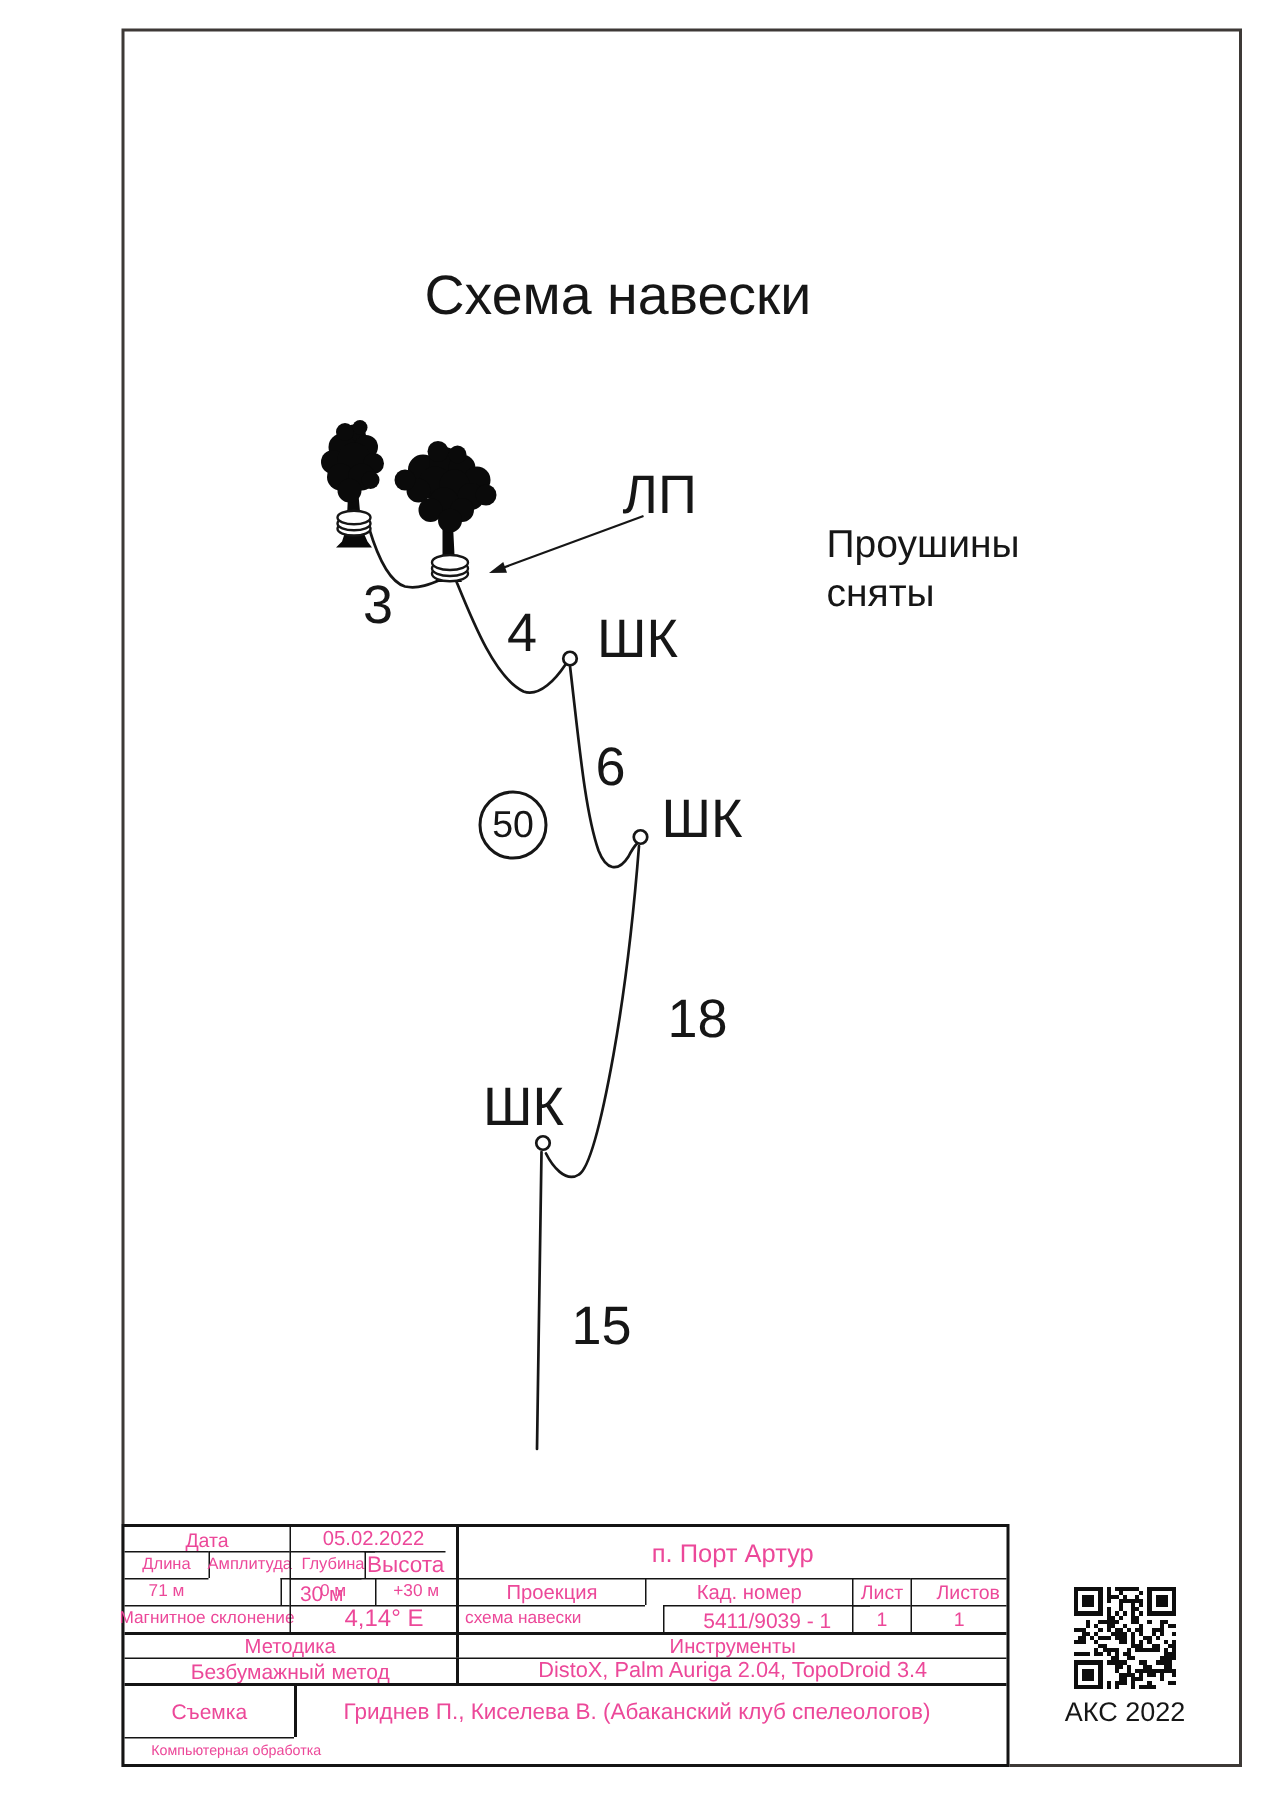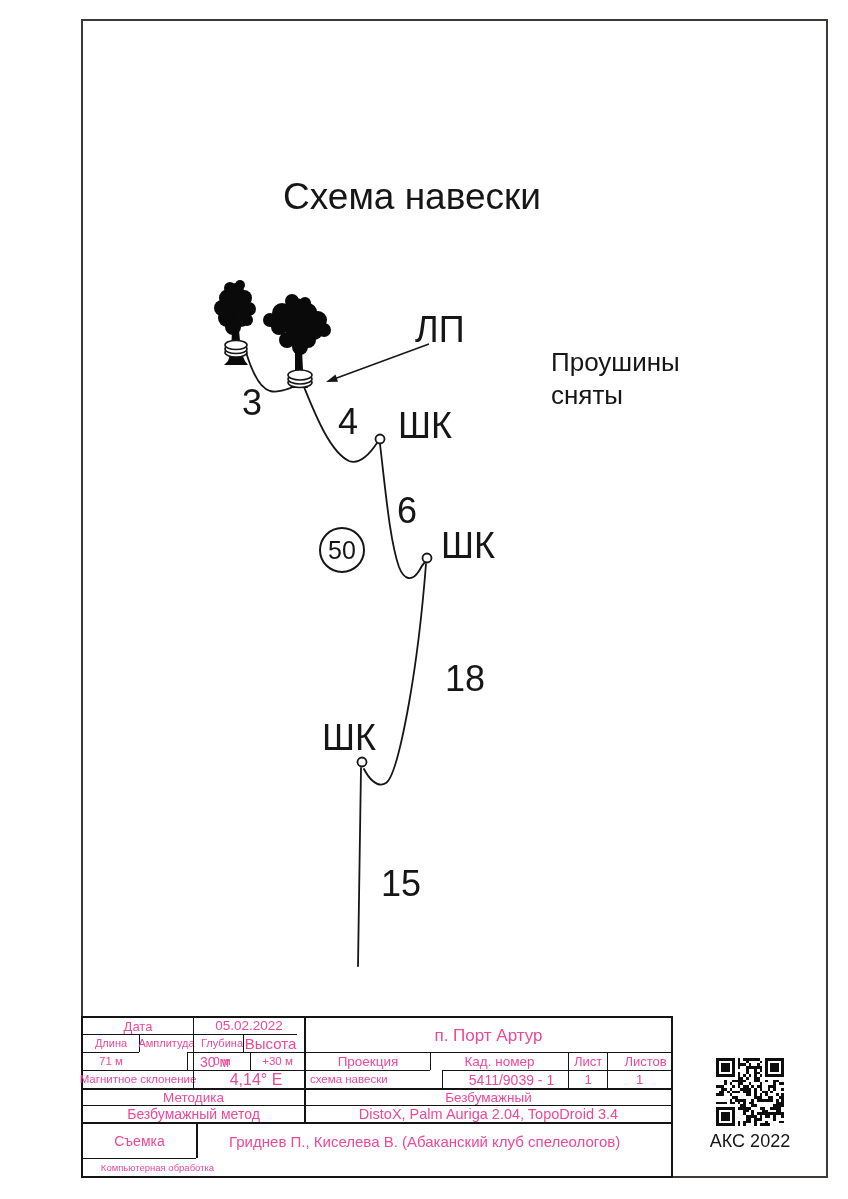--- a/index.html
+++ b/index.html
@@ -163,21 +163,21 @@
     <div class="cell bl2 bt" style="left:221px;top:34px;width:126px;height:18px;font-size:13.5px;">Проекция</div>
     <div class="cell bl bt" style="left:347px;top:34px;width:138px;height:18px;font-size:13.5px;">Кад. номер</div>
     <div class="cell bl bt" style="left:485px;top:34px;width:39px;height:18px;font-size:13px;">Лист</div>
     <div class="cell bl bt" style="left:524px;top:34px;width:64px;height:18px;font-size:13px;padding-left:12px;">Листов</div>
 
     <div class="cell bl2 bt la" style="left:221px;top:52px;width:126px;height:18px;font-size:11.5px;padding-left:4px;">схема навески</div>
     <div class="cell bl bt" style="left:348px;top:52px;width:138px;height:18px;font-size:14px;margin-left:11px;">5411/9039 - 1</div>
     <div class="cell bl bt" style="left:485px;top:52px;width:39px;height:18px;font-size:13px;">1</div>
     <div class="cell bl bt" style="left:524px;top:52px;width:64px;height:18px;font-size:13px;">1</div>
 
-    <div class="cell bl2 bt2" style="left:221px;top:70px;width:367px;height:17px;font-size:13.5px;">Безбумажный</div>
+    <div class="cell bl2 bt2" style="left:221px;top:70px;width:367px;height:17px;font-size:13.5px;">Инструменты</div>
     <div class="cell bl2 bt" style="left:221px;top:87px;width:367px;height:17px;font-size:14.5px;">DistoX, Palm Auriga 2.04, TopoDroid 3.4</div>
 
     <div class="cell bt2" style="left:0;top:104px;width:113px;height:36px;font-size:14px;">Съемка</div>
     <div class="cell bl2 bt2 la" style="left:113px;top:104px;width:475px;height:36px;font-size:15px;padding-left:31px;">Гриднев П., Киселева В.  (Абаканский клуб спелеологов)</div>
 
     <div class="cell bt" style="left:0;top:140px;width:113px;height:18px;font-size:9.5px;padding-left:36px;">Компьютерная обработка</div>
   </div>
 
   <div class="qr-wrap">
     <svg id="qr-svg" width="68" height="68" viewBox="0 0 25 25" shape-rendering="crispEdges">

